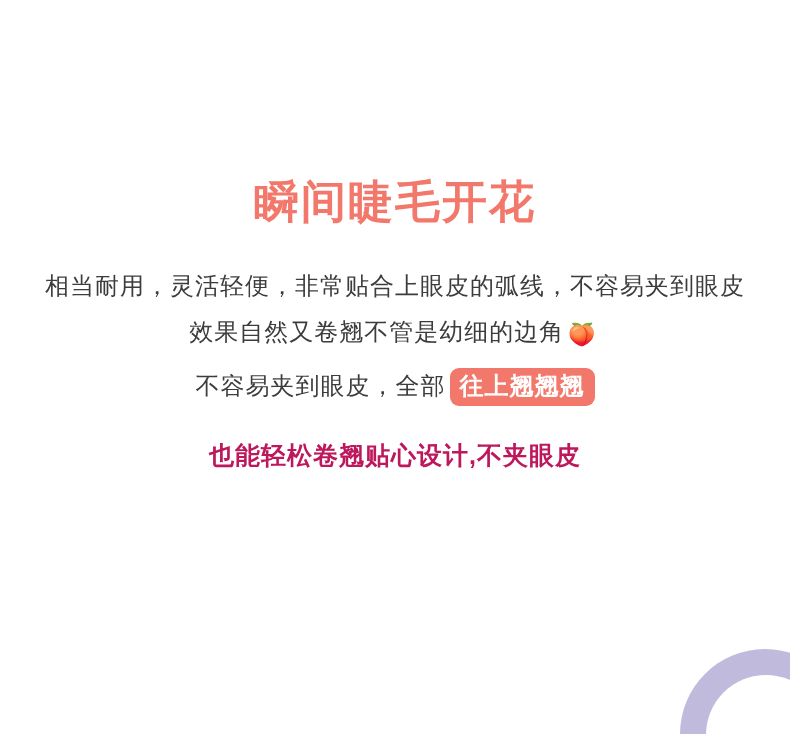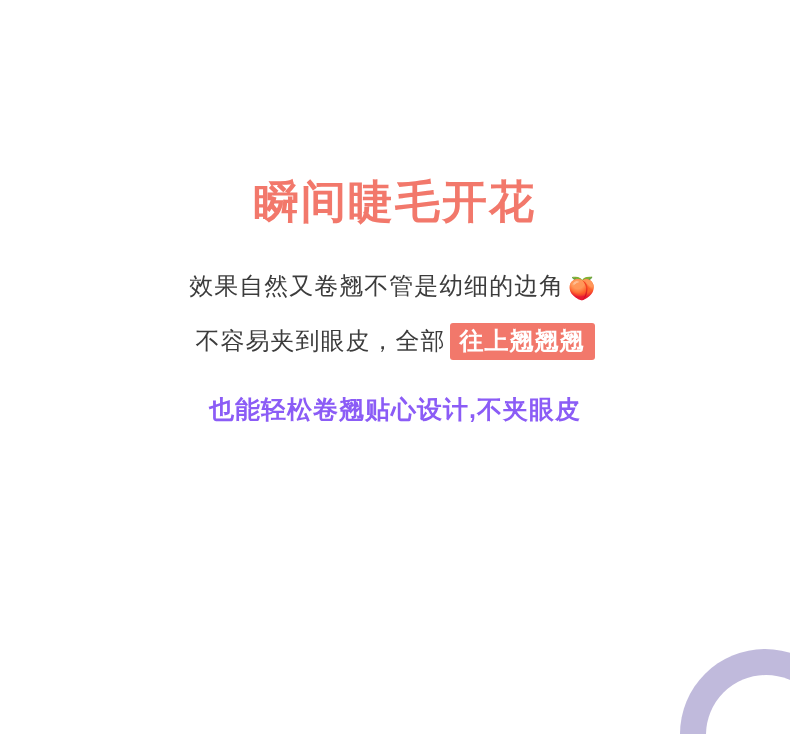--- a/index.html
+++ b/index.html
@@ -79,26 +79,26 @@
     font-size: 22px;
     vertical-align: -2px;
     margin: 0 4px;
   }
   .highlight {
     display: inline-block;
     background: #f2786b;
     color: #ffffff;
     font-weight: bold;
     padding: 2px 10px 4px 10px;
-    border-radius: 3px;
+    border-radius: 9px;
     line-height: 1.3;
     margin-left: 4px;
   }
   .closing {
-    color: #8b5cf6;
+    color: #be185d;
     font-size: 25px;
     font-weight: bold;
     letter-spacing: 1px;
     margin-top: 26px;
     line-height: 1.6;
   }
   .block {
     margin: 0;
   }
 </style>
@@ -107,20 +107,21 @@
 
 <div class="page">
 
   <div class="corner-deco"></div>
   <div class="corner-deco-inner"></div>
 
   <div class="content">
 
     <h1 class="headline">瞬间睫毛开花</h1>
 
+    <p class="line">相当耐用，灵活轻便，非常贴合上眼皮的弧线，不容易夹到眼皮</p>
 
     <p class="line block">
       <span>效果自然又卷翘不管是幼细的边角</span><span class="emoji">🍑</span>
     </p>
 
 
 
     <p class="line spaced">
       <span>不容易夹到眼皮，全部</span><span class="highlight">往上翘翘翘</span>
     </p>

